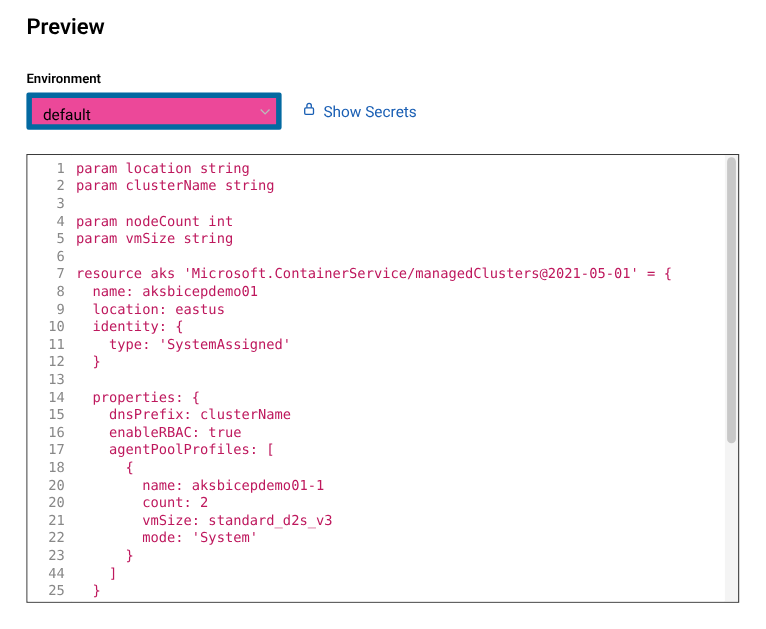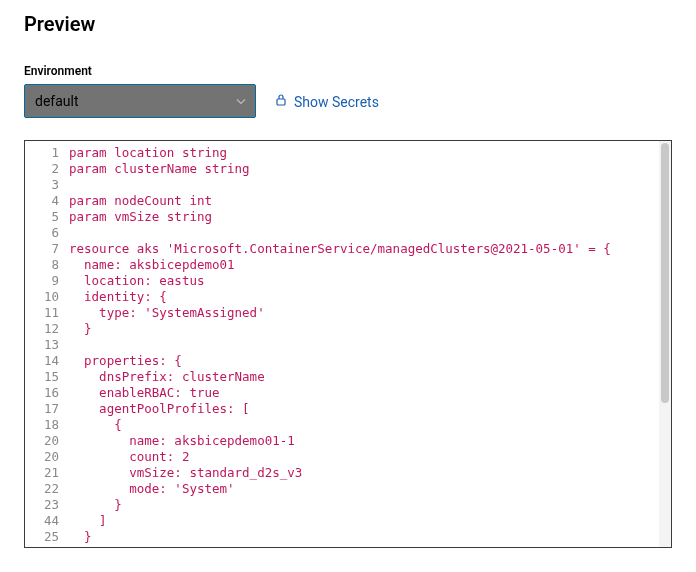--- a/index.html
+++ b/index.html
@@ -23,26 +23,26 @@
       margin-bottom: 6px;
     }
     .row { display: flex; align-items: center; gap: 18px; margin-bottom: 22px;}
     .select {
       position: relative;
       width: 232px;
     }
     .select-box {
       width: 100%;
       height: 34px;
-      border: 1px solid #0369a1;
+      border: 5px solid #0369a1;
       border-radius: 2px;
       padding: 0 30px 0 10px;
       font-size: 14px;
       line-height: 32px;
-      background: #737373;
+      background: #ec4899;
       cursor: pointer;
     }
     .select .chev {
       position: absolute;
       right: 10px;
       top: 50%;
       transform: translateY(-50%);
       pointer-events: none;
     }
     .show-secrets {

